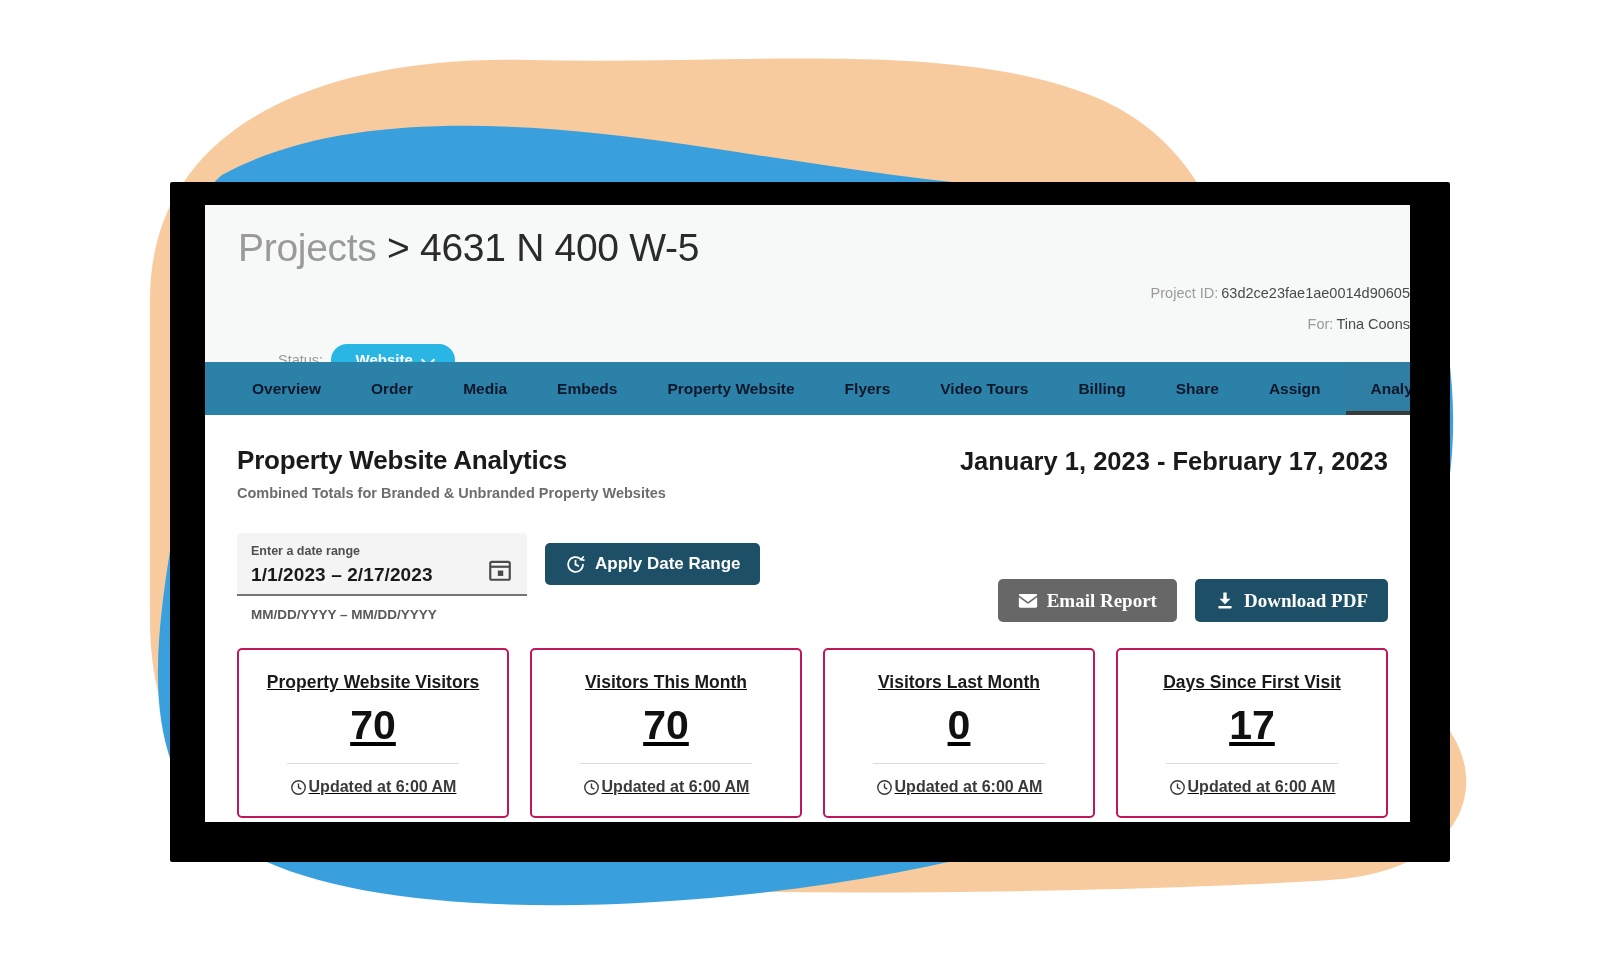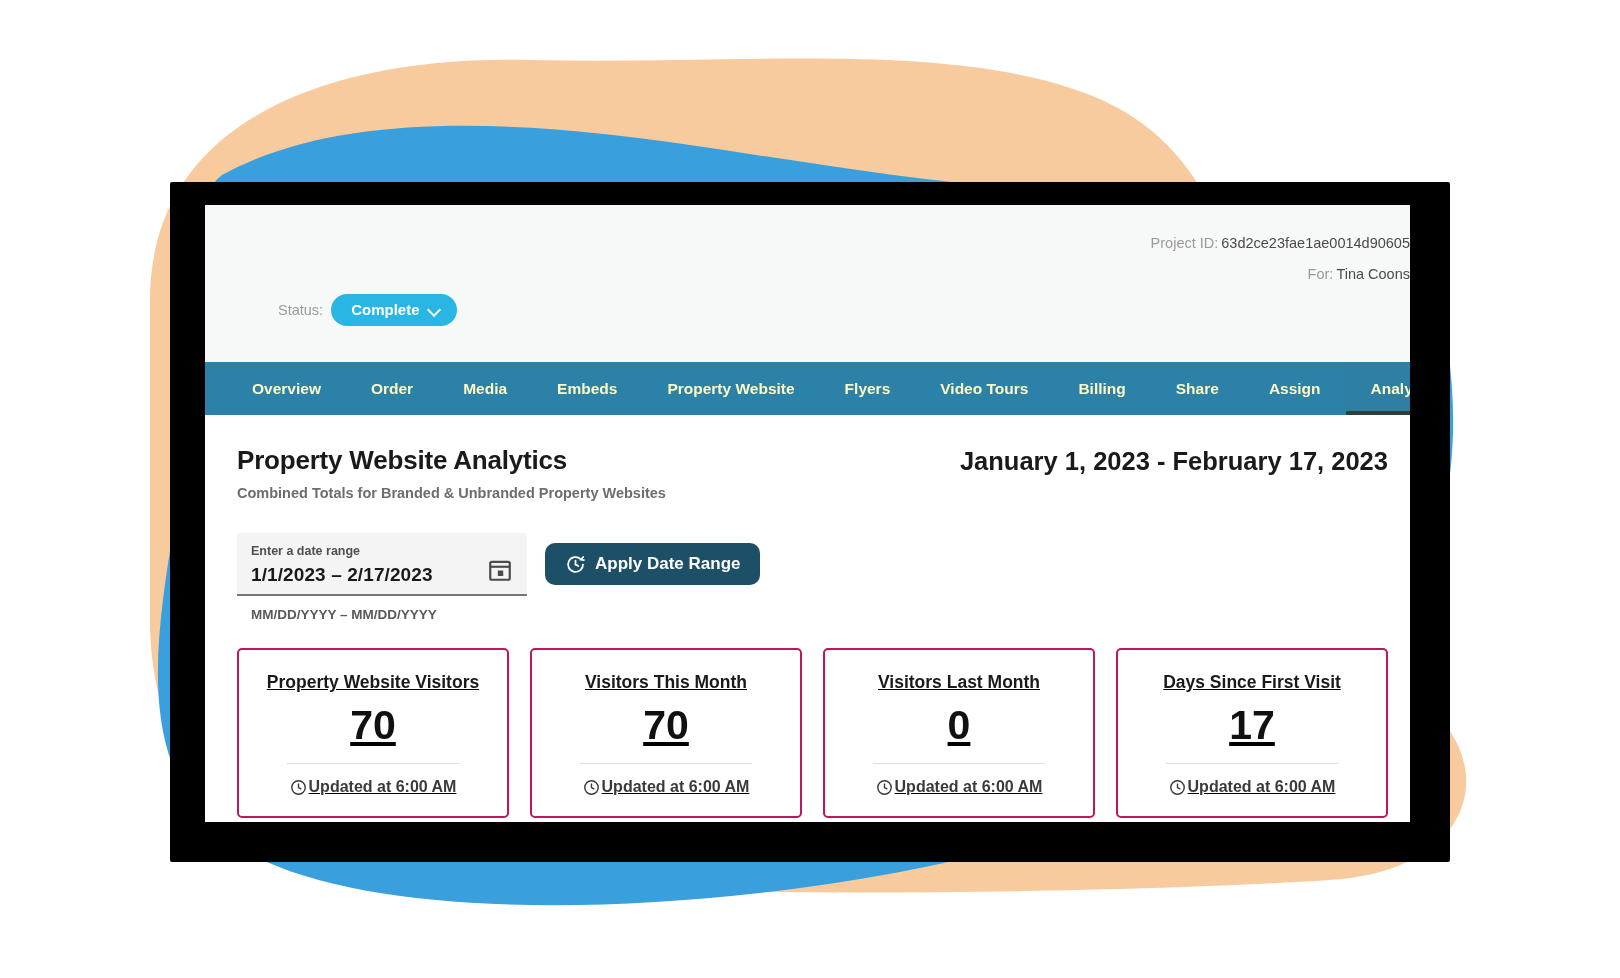--- a/index.html
+++ b/index.html
@@ -95,21 +95,21 @@
   .nav-bar {
     background: #2c81a8;
     height: 53px;
     display: flex;
     align-items: stretch;
     padding-left: 22px;
     position: relative;
   }
   .nav-item {
     display: flex; align-items: center; justify-content: center;
-    color: #fef9c3;
+    color: #0f172a;
     font-size: 15.5px;
     font-weight: bold;
     padding: 0 25px;
     cursor: pointer;
     white-space: nowrap;
     position: relative;
   }
   .nav-item.active { background: #2f7ea3; }
   .nav-item.active::after {
     content: ""; position: absolute; left: 0; right: 0; bottom: 0;
@@ -141,21 +141,21 @@
   }
   .date-label { font-size: 12.5px; color: #4f4f4f; font-weight: bold; line-height: 16px; }
   .date-value { font-size: 19px; color: #1a1a1a; font-weight: bold; margin-top: 5px; letter-spacing: 0.1px; }
   .cal-icon { margin-bottom: 3px; cursor: pointer; }
   .date-hint { font-size: 13.5px; color: #5a5a5a; font-weight: bold; margin-top: 11px; padding-left: 14px; }
 
   .btn {
     display: inline-flex; align-items: center; justify-content: center;
     gap: 9px;
     border: none; cursor: pointer; color: #fff;
-    border-radius: 10px;
+    border-radius: 5px;
   }
   .btn-apply {
     background: #1d4f66;
     font-size: 17px; font-weight: bold;
     padding: 0 20px;
     height: 42px;
     margin-top: 10px;
   }
   .right-controls { display: flex; align-items: flex-start; gap: 18px; margin-top: 10px; }
   .btn-email {
@@ -206,33 +206,36 @@
          C1330,168 1430,220 1448,350 C1468,490 1430,620 1330,700
          C1210,795 1010,865 760,893 C520,920 280,905 205,820
          C140,745 155,640 175,520 C195,400 150,235 222,175 Z"></path>
   </svg>
 
   <div class="window-shadow"></div>
 
   <div class="app-window">
 
     <div class="proj-header">
+      <div class="breadcrumb">
+        <span class="crumb-root">Projects</span><span class="crumb-sep">&nbsp;</span><span class="crumb-sep">&gt;</span><span class="crumb-sep">&nbsp;</span><span>4631 N 400 W-5</span>
+      </div>
 
       <div class="meta-row">
         <span>Project ID:</span><span class="meta-val">63d2ce23fae1ae0014d90605</span>
       </div>
 
       <div class="meta-row">
         <span>For:</span><span class="meta-val">Tina Coons</span>
       </div>
 
       <div class="status-row">
         <span>Status:</span>
         <span class="status-pill">
-          <span>Complete</span>
+          <span>Website</span>
           <span class="chev"></span>
         </span>
       </div>
     </div>
 
     <div class="nav-bar" id="nav-bar">
         <div class="nav-item">
           <span>Overview</span>
         </div>
         <div class="nav-item">
@@ -302,20 +305,41 @@
                 <path d="M20.5 12a8.5 8.5 0 1 1-2.6-6.1"></path>
                 <polyline points="20.8,3.4 18.2,6.4 21.6,7"></polyline>
                 <line x1="12" y1="7.5" x2="12" y2="12"></line>
                 <line x1="12" y1="12" x2="15.2" y2="13.8"></line>
               </svg>
             </span>
             <span>Apply Date Range</span>
           </button>
         </div>
 
+        <div class="right-controls">
+          <button class="btn btn-email">
+            <span>
+              <svg width="20" height="16" viewBox="0 0 24 18">
+                <path fill="#ffffff" d="M1,2.2 C1,1.3 1.7,0.7 2.6,0.7 L21.4,0.7 C22.3,0.7 23,1.3 23,2.2 L12,10.2 L1,2.2 Z"></path>
+                <path fill="#ffffff" d="M1,4.4 L11.3,11.9 C11.7,12.2 12.3,12.2 12.7,11.9 L23,4.4 L23,15.4 C23,16.3 22.3,17 21.4,17 L2.6,17 C1.7,17 1,16.3 1,15.4 Z"></path>
+              </svg>
+            </span>
+            <span>Email Report</span>
+          </button>
+
+          <button class="btn btn-pdf">
+            <span>
+              <svg width="20" height="19" viewBox="0 0 24 22">
+                <path fill="#ffffff" d="M10,1.5 L14,1.5 L14,9 L18.5,9 L12,15.5 L5.5,9 L10,9 Z"></path>
+                <rect fill="#ffffff" x="4" y="17.5" width="16" height="3.2" rx="1"></rect>
+              </svg>
+            </span>
+            <span>Download PDF</span>
+          </button>
+        </div>
       </div>
 
       <div class="cards" id="cards">
           <div class="stat-card">
             <div class="stat-title">Property Website Visitors</div>
             <div class="stat-value">70</div>
             <div class="stat-div"></div>
             <div class="stat-updated">
               <span>
                 <svg width="17" height="17" viewBox="0 0 24 24" fill="none" stroke="#3a3a3a" stroke-width="2">

